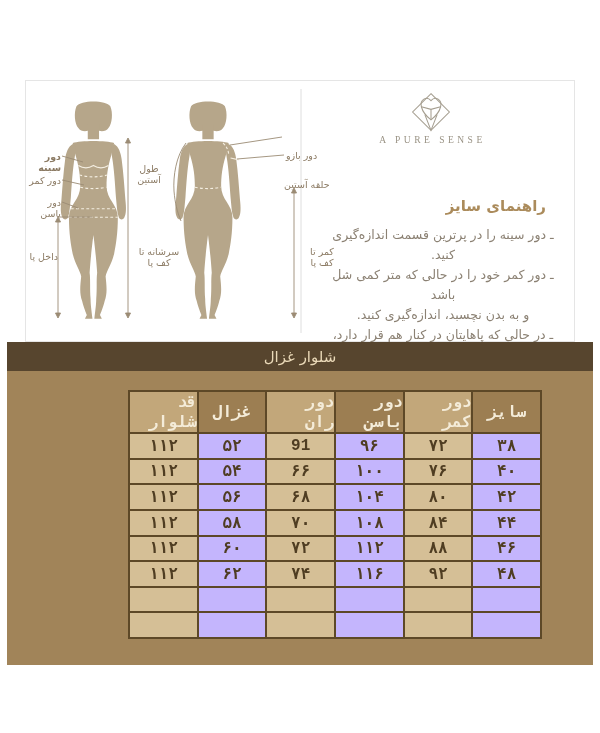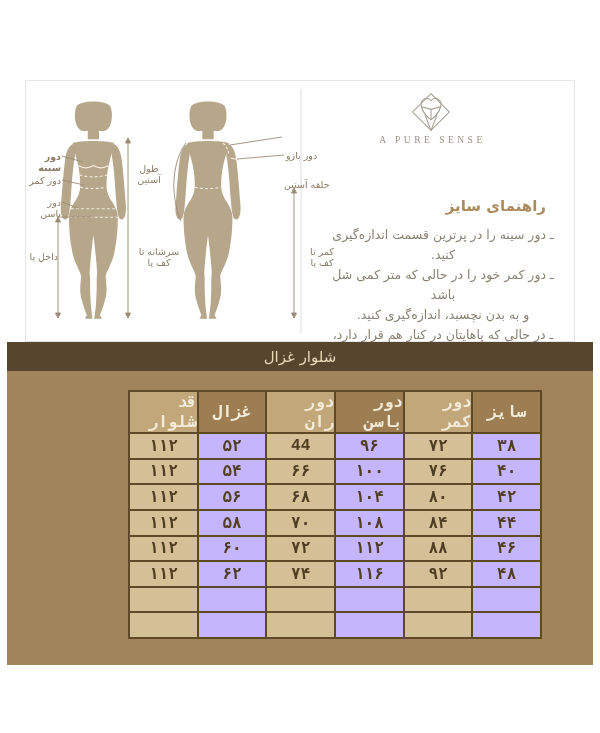--- a/index.html
+++ b/index.html
@@ -139,21 +139,21 @@
     <div class="size-table">
         <div class="cell th dark">سایز</div>
         <div class="cell th light">دور کمر</div>
         <div class="cell th dark">دور باسن</div>
         <div class="cell th light">دور ران</div>
         <div class="cell th dark">غزال</div>
         <div class="cell th light">قد شلوار</div>
         <div class="cell td dark">۳۸</div>
         <div class="cell td light">۷۲</div>
         <div class="cell td dark">۹۶</div>
-        <div class="cell td light">44</div>
+        <div class="cell td light">91</div>
         <div class="cell td dark">۵۲</div>
         <div class="cell td light">۱۱۲</div>
         <div class="cell td dark">۴۰</div>
         <div class="cell td light">۷۶</div>
         <div class="cell td dark">۱۰۰</div>
         <div class="cell td light">۶۶</div>
         <div class="cell td dark">۵۴</div>
         <div class="cell td light">۱۱۲</div>
         <div class="cell td dark">۴۲</div>
         <div class="cell td light">۸۰</div>

